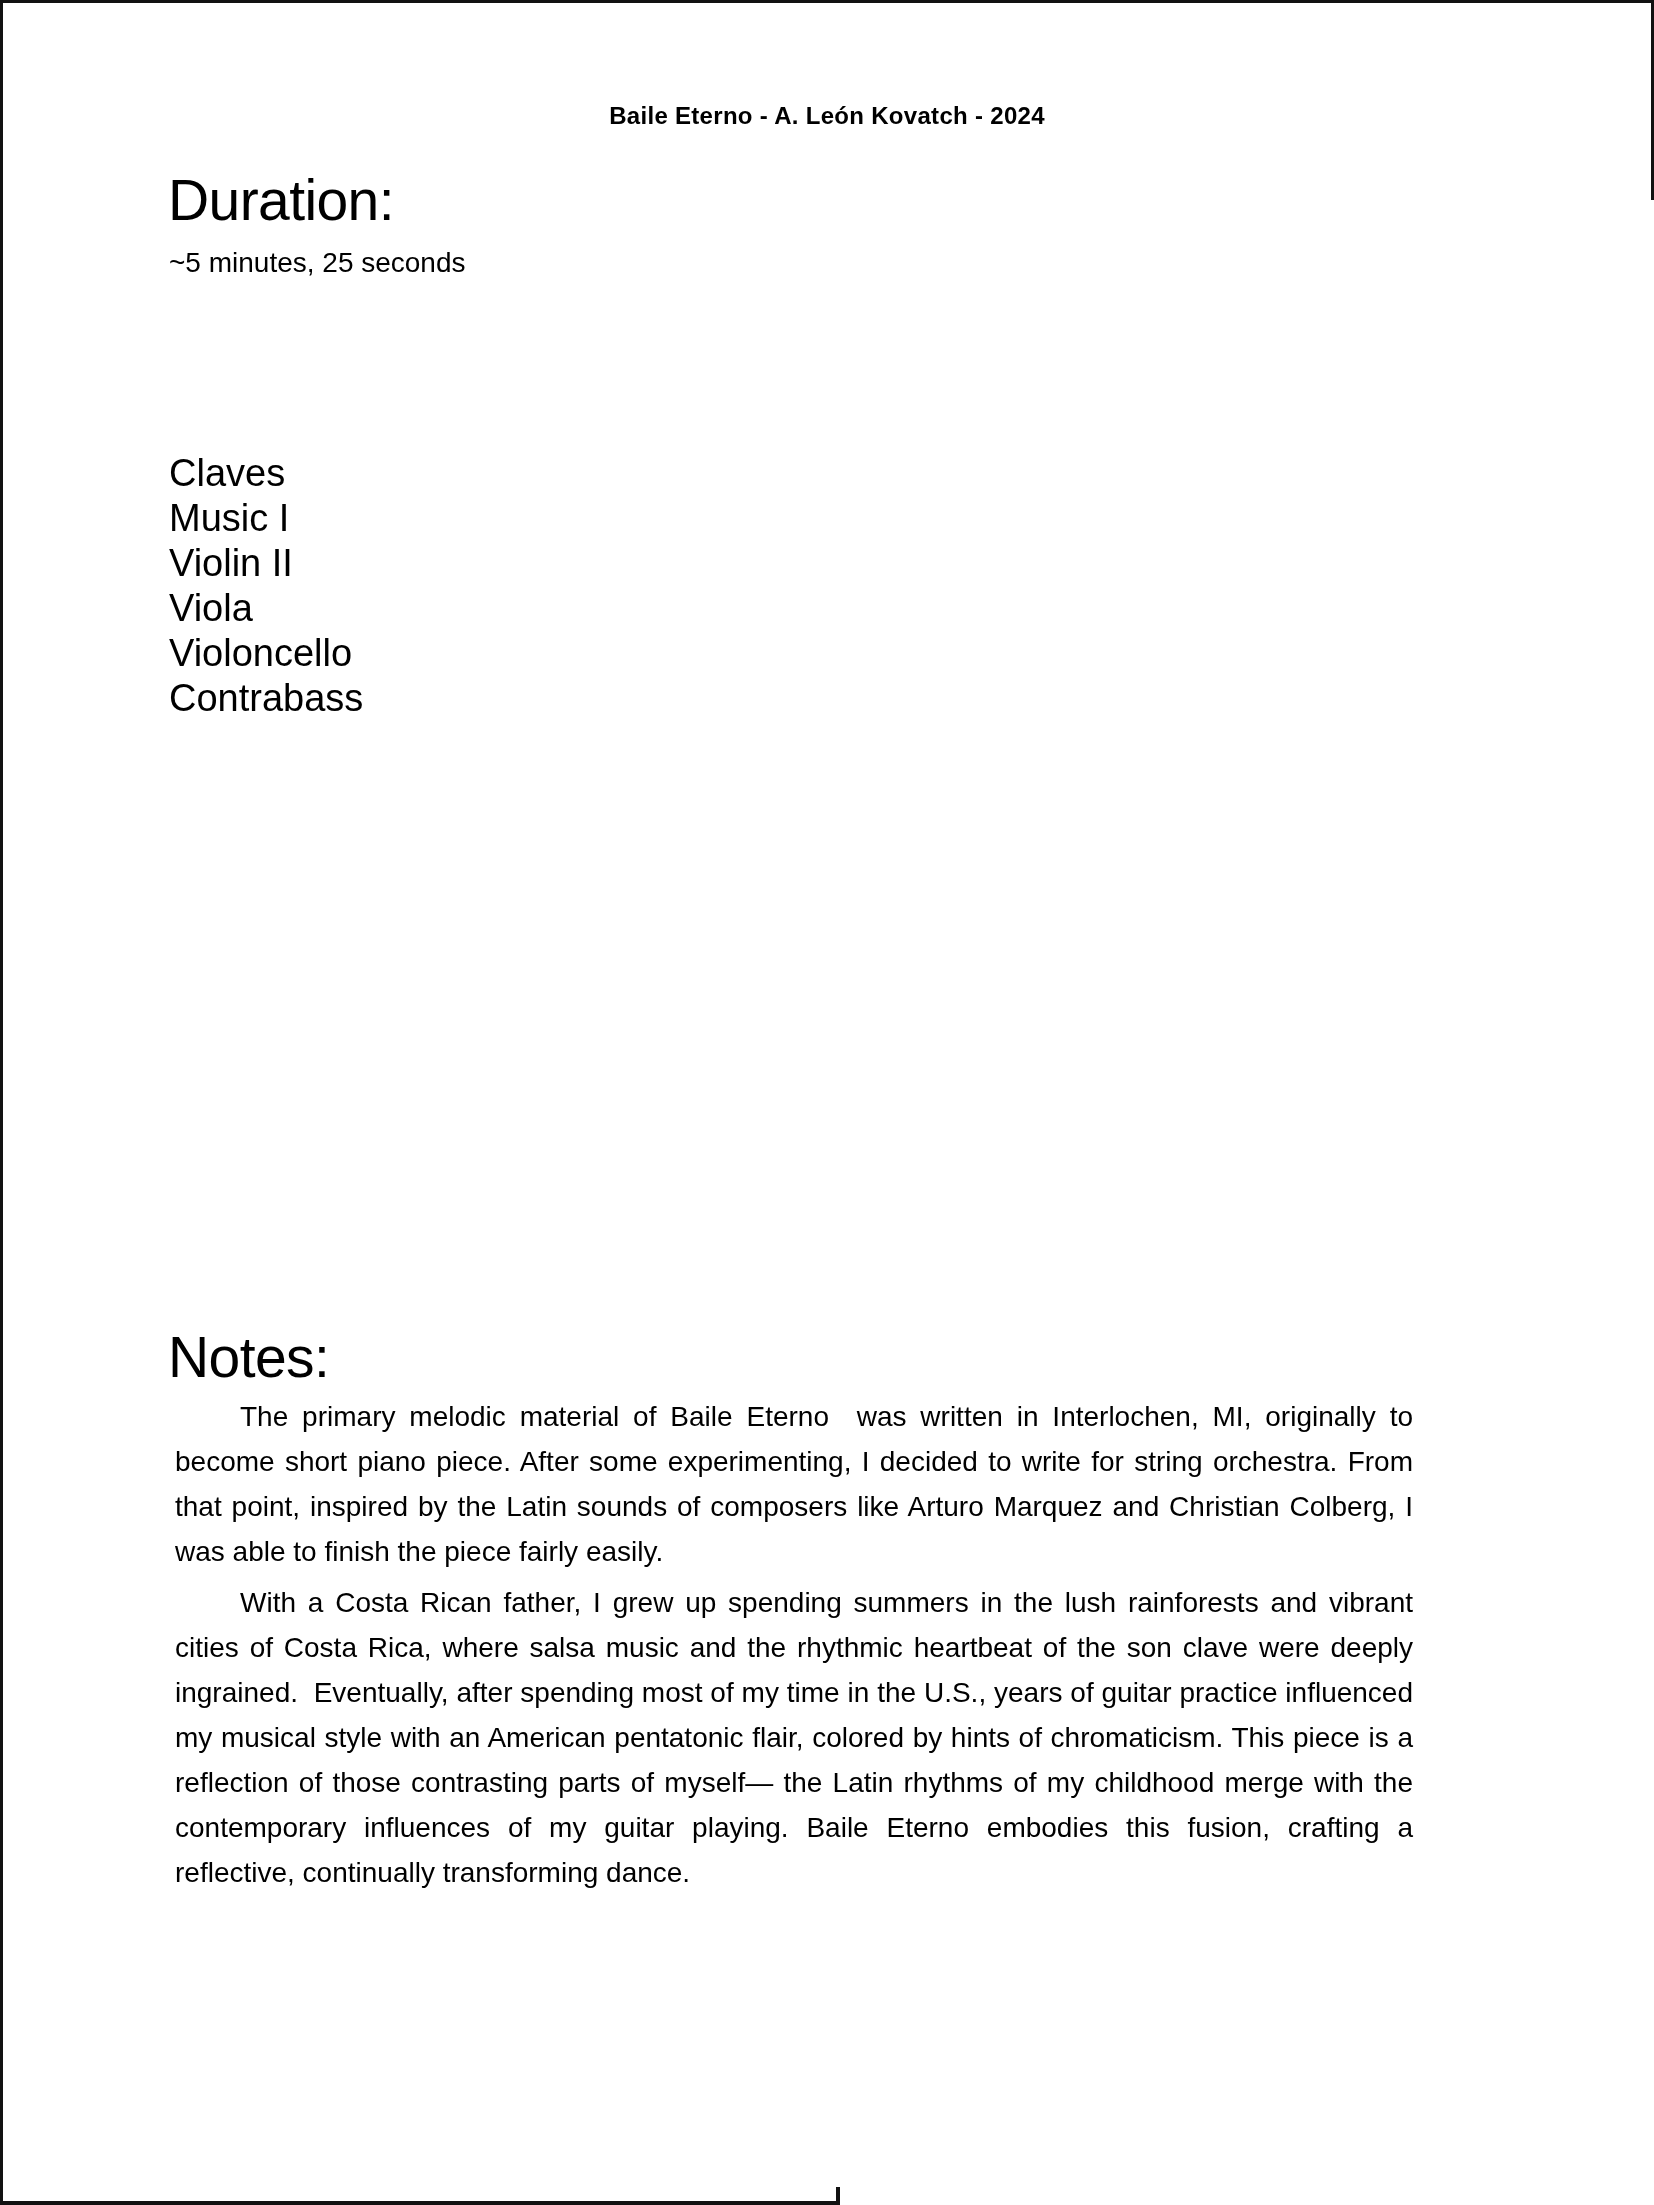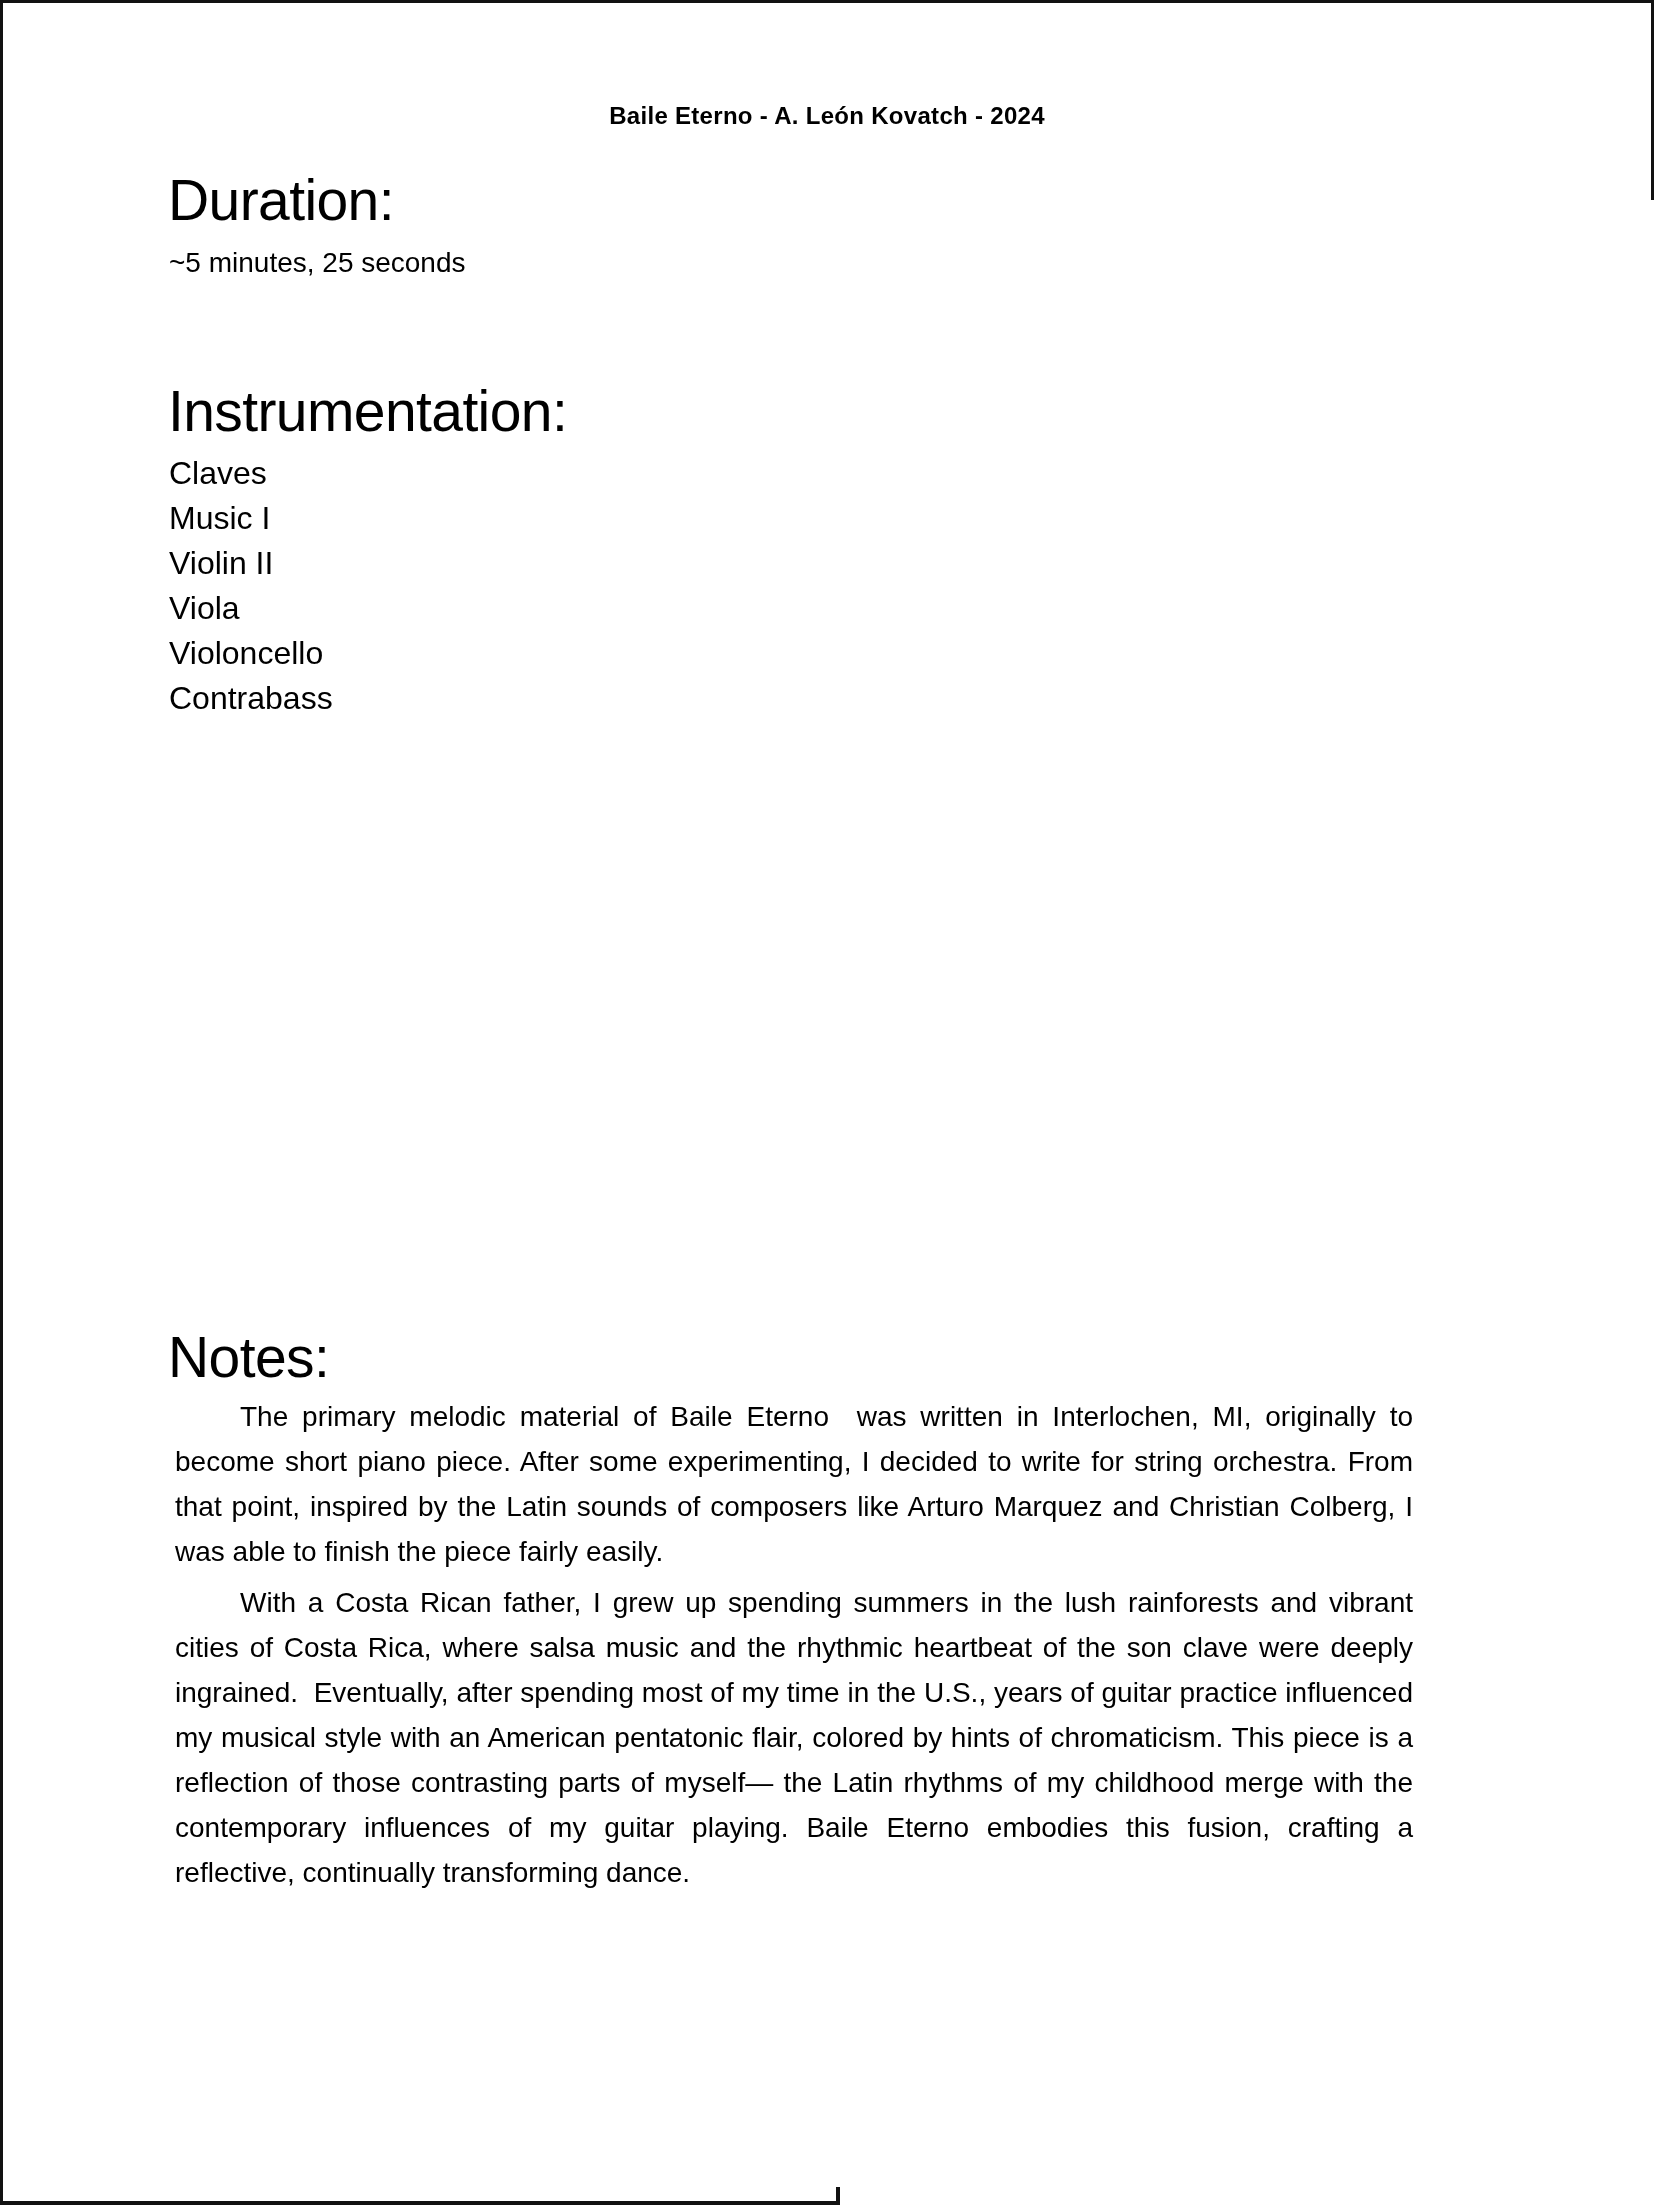--- a/index.html
+++ b/index.html
@@ -67,21 +67,21 @@
     left: 169px;
     top: 240px;
     font-size: 28px;
     line-height: 45px;
   }
 
   .instrument-list {
     position: absolute;
     left: 169px;
     top: 451px;
-    font-size: 32px;
+    font-size: 38px;
     line-height: 45px;
   }
   .instrument-list div { height: 45px; }
 
   .notes-body {
     position: absolute;
     left: 169px;
     top: 1388px;
     width: 1250px;
     font-size: 28px;
@@ -104,21 +104,20 @@
   <div class="frame-right"></div>
   <div class="frame-bottom"></div>
   <div class="frame-bottom-tick"></div>
 
   <div class="doc-title">Baile Eterno - A. León Kovatch - 2024</div>
 
   <div class="section-heading h-duration">Duration:</div>
 
   <div class="duration-value">~5 minutes, 25 seconds</div>
 
-  <div class="section-heading h-instrumentation">Instrumentation:</div>
 
   <div class="instrument-list">
     <div>Claves</div>
     <div>Music I</div>
     <div>Violin II</div>
     <div>Viola</div>
     <div>Violoncello</div>
     <div>Contrabass</div>
   </div>
 

